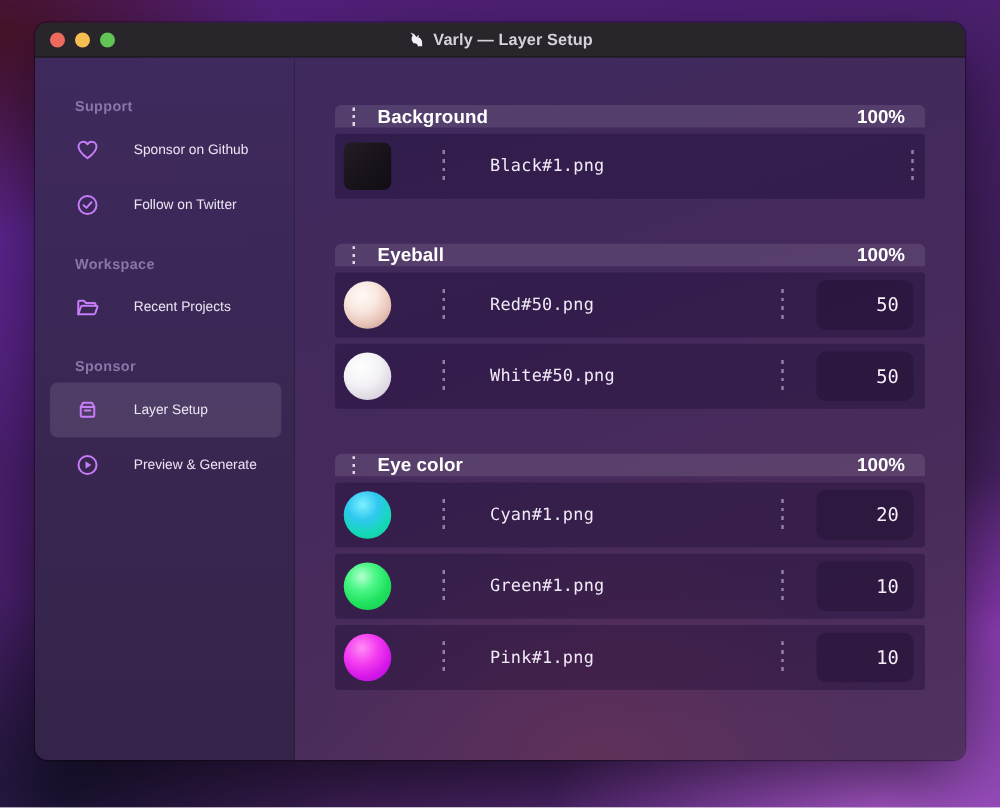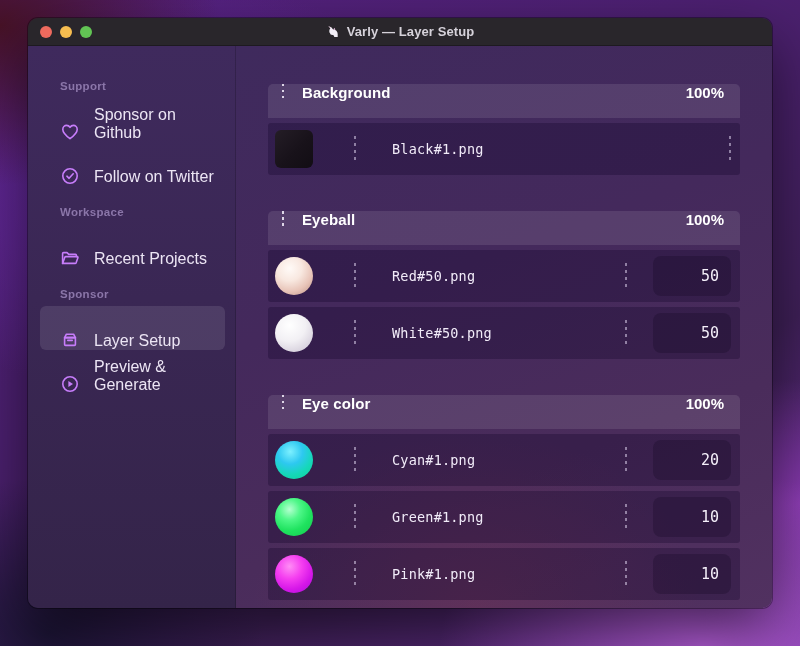--- a/index.html
+++ b/index.html
@@ -49,37 +49,37 @@
     background:linear-gradient(180deg, #3f2a5d 0%, #3a2754 45%, #342449 100%);
     border-right:1px solid rgba(0,0,0,.18);
     padding-top:14px;
   }
   .section-label {
     margin:20px 0 6px 32px; font-size:11.5px; font-weight:700;
     color:#8b76a9; letter-spacing:.3px;
   }
   .side-item {
     height:44px; margin:0 10px 0 12px; padding-left:20px; border-radius:6px;
-    display:flex; align-items:flex-end; gap:14px; cursor:pointer;
-    color:#ece5f4; font-size:16px;
+    display:flex; align-items:center; gap:27px; cursor:pointer;
+    color:#ece5f4; font-size:11px;
   }
   .side-item.active { background:rgba(255,255,255,.105); }
   .side-icon { width:20px; height:20px; color:#c77dfa; flex:0 0 20px; display:flex; }
   .side-icon svg { width:20px; height:20px; }
 
   
   .content {
     flex:1; min-width:0; padding:38px 32px 0 32px; overflow:hidden;
     background:
       radial-gradient(60% 45% at 45% 100%, rgba(140,55,80,.28) 0%, rgba(140,55,80,0) 70%),
       linear-gradient(160deg, #3f2a5d 0%, #44295c 40%, #4a2c5b 70%, #513160 100%);
   }
   .group { margin-bottom:36px; }
   .group-header {
-    height:34px; display:flex; align-items:flex-start;
+    height:18px; display:flex; align-items:flex-end;
     background:rgba(255,255,255,.10); border-radius:5px 5px 0 0;
     padding:0 16px 0 14px;
   }
   .drag-dots {
     width:2px; height:16px; margin-right:18px;
     background-image:repeating-linear-gradient(to bottom, rgba(245,240,252,.85) 0 2.5px, transparent 2.5px 6px);
   }
   .group-title { color:#fff; font-size:15px; font-weight:700; letter-spacing:.1px; }
   .group-weight { margin-left:auto; color:#fff; font-size:15px; font-weight:700; }
 

